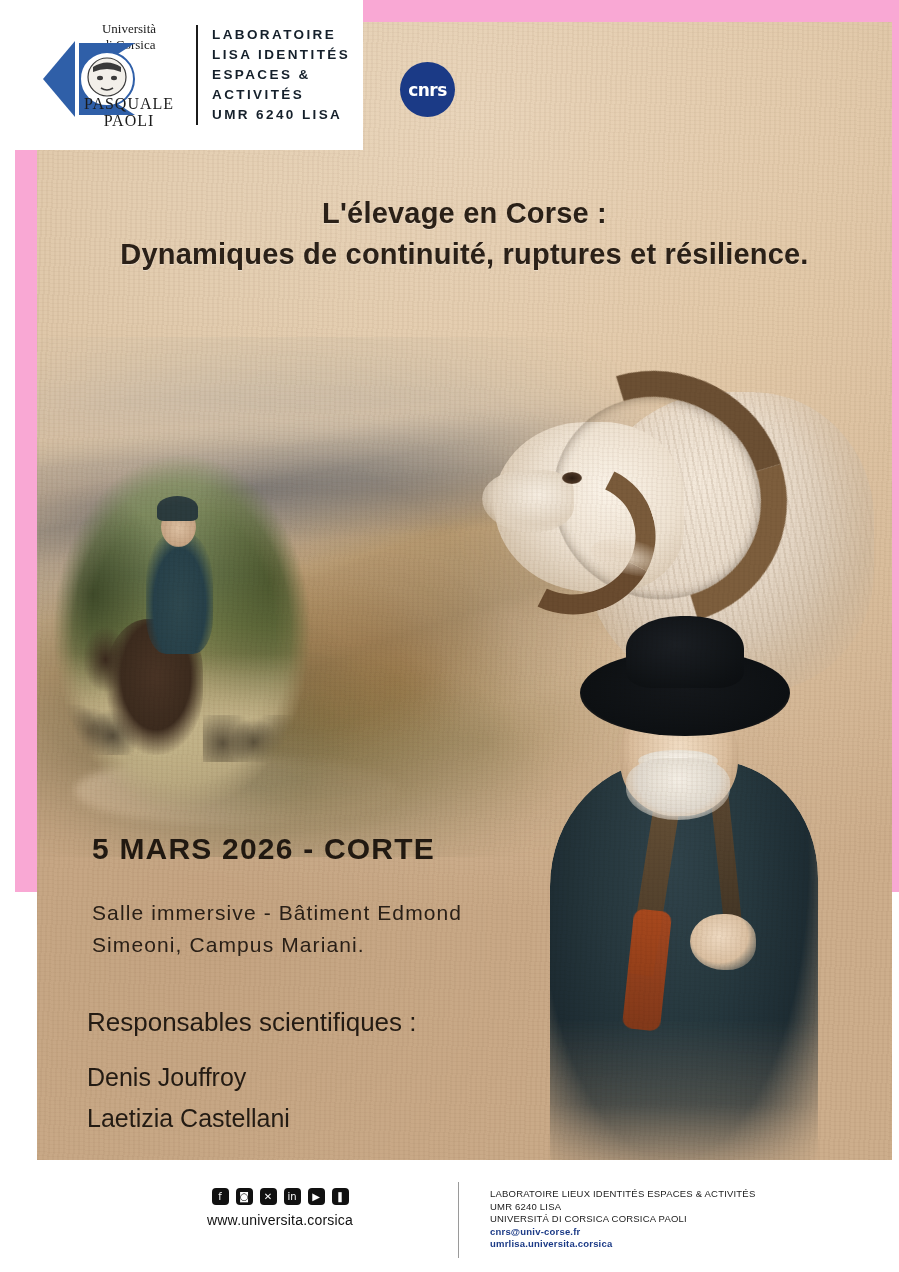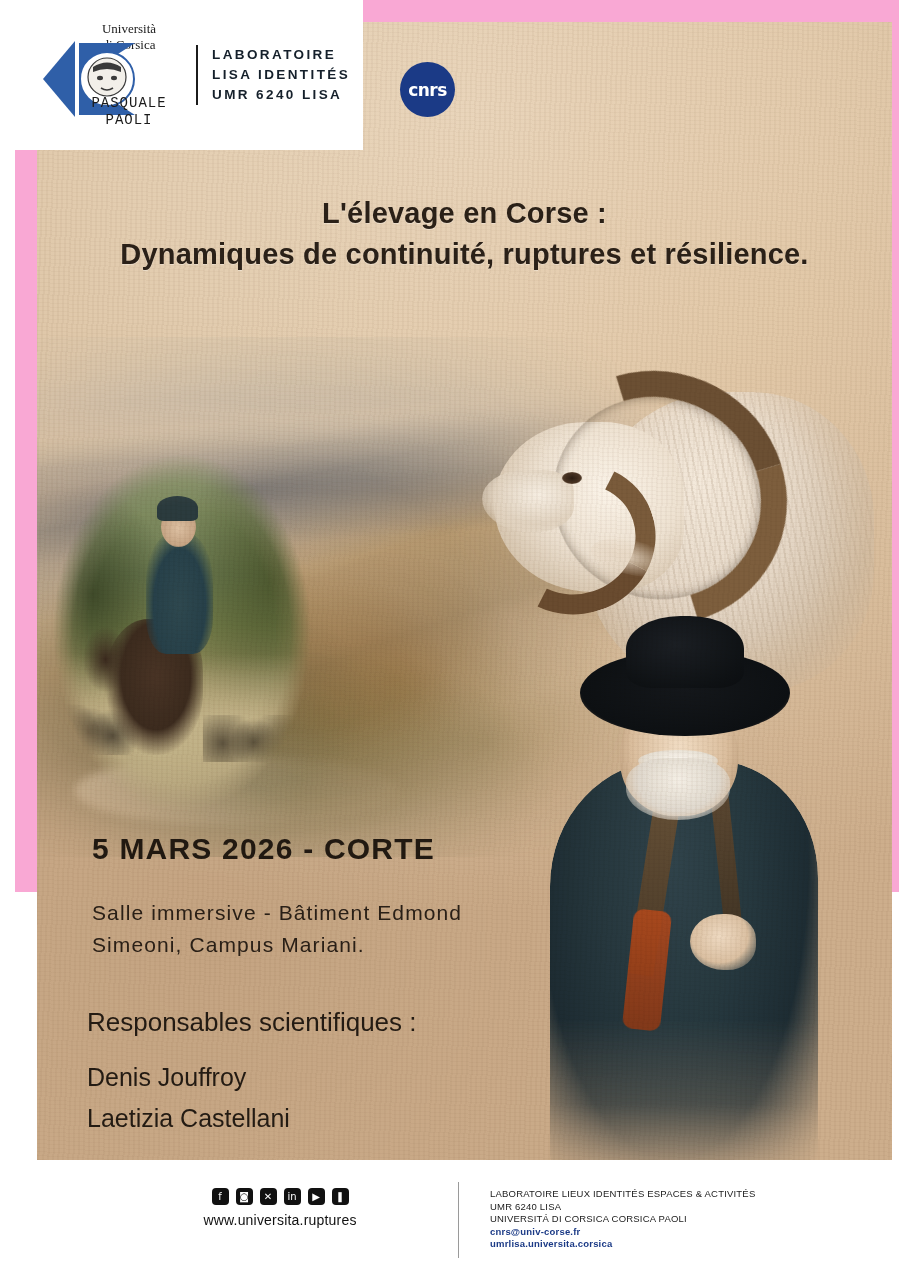--- a/index.html
+++ b/index.html
@@ -482,22 +482,22 @@
     font-size: 13px;
     line-height: 16px;
     color: #1b1b1b;
   }
   .unicorse-logo .uc-bottom {
     position: absolute;
     left: 46px;
     top: 80px;
     width: 104px;
     text-align: center;
-    font-family: Liberation Mono, monospace;
-    font-size: 14px;
+    font-family: Liberation Serif, serif;
+    font-size: 16px;
     line-height: 17px;
     letter-spacing: 1px;
     color: #1b1b1b;
   }
   .unicorse-logo svg { position: absolute; left: 4px; top: 18px; }
 
   .lab-text {
     margin-left: 10px;
     padding-left: 14px;
     border-left: 2px solid #1b1b1b;
@@ -669,37 +669,38 @@
         <path d="M66 55 q6 4 12 0" stroke="#3a3a3a" stroke-width="1.6" fill="none"></path>
       </svg>
       <div class="uc-bottom">
         <div>PASQUALE</div>
         <div>PAOLI</div>
       </div>
     </div>
     <div class="lab-text">
       <div>LABORATOIRE</div>
       <div>LISA IDENTITÉS</div>
+      <div>ESPACES &amp; ACTIVITÉS</div>
       <div>UMR 6240 LISA</div>
     </div>
   </div>
 
   <div class="cnrs-logo">cnrs</div>
 
   <div class="footer">
     <div class="footer-left">
       <div class="social-row">
         <span class="social-icon">f</span>
         <span class="social-icon">◙</span>
         <span class="social-icon">✕</span>
         <span class="social-icon">in</span>
         <span class="social-icon">▶</span>
         <span class="social-icon">❚</span>
       </div>
-      <div class="site-url">www.universita.ruptures</div>
+      <div class="site-url">www.universita.corsica</div>
     </div>
 
     <div class="footer-divider"></div>
 
     <div class="footer-right">
       <div>LABORATOIRE LIEUX IDENTITÉS ESPACES &amp; ACTIVITÉS</div>
       <div>UMR 6240 LISA</div>
       <div>UNIVERSITÁ DI CORSICA CORSICA PAOLI</div>
       <div class="mail">cnrs@univ-corse.fr</div>
       <div class="site">umrlisa.universita.corsica</div>

